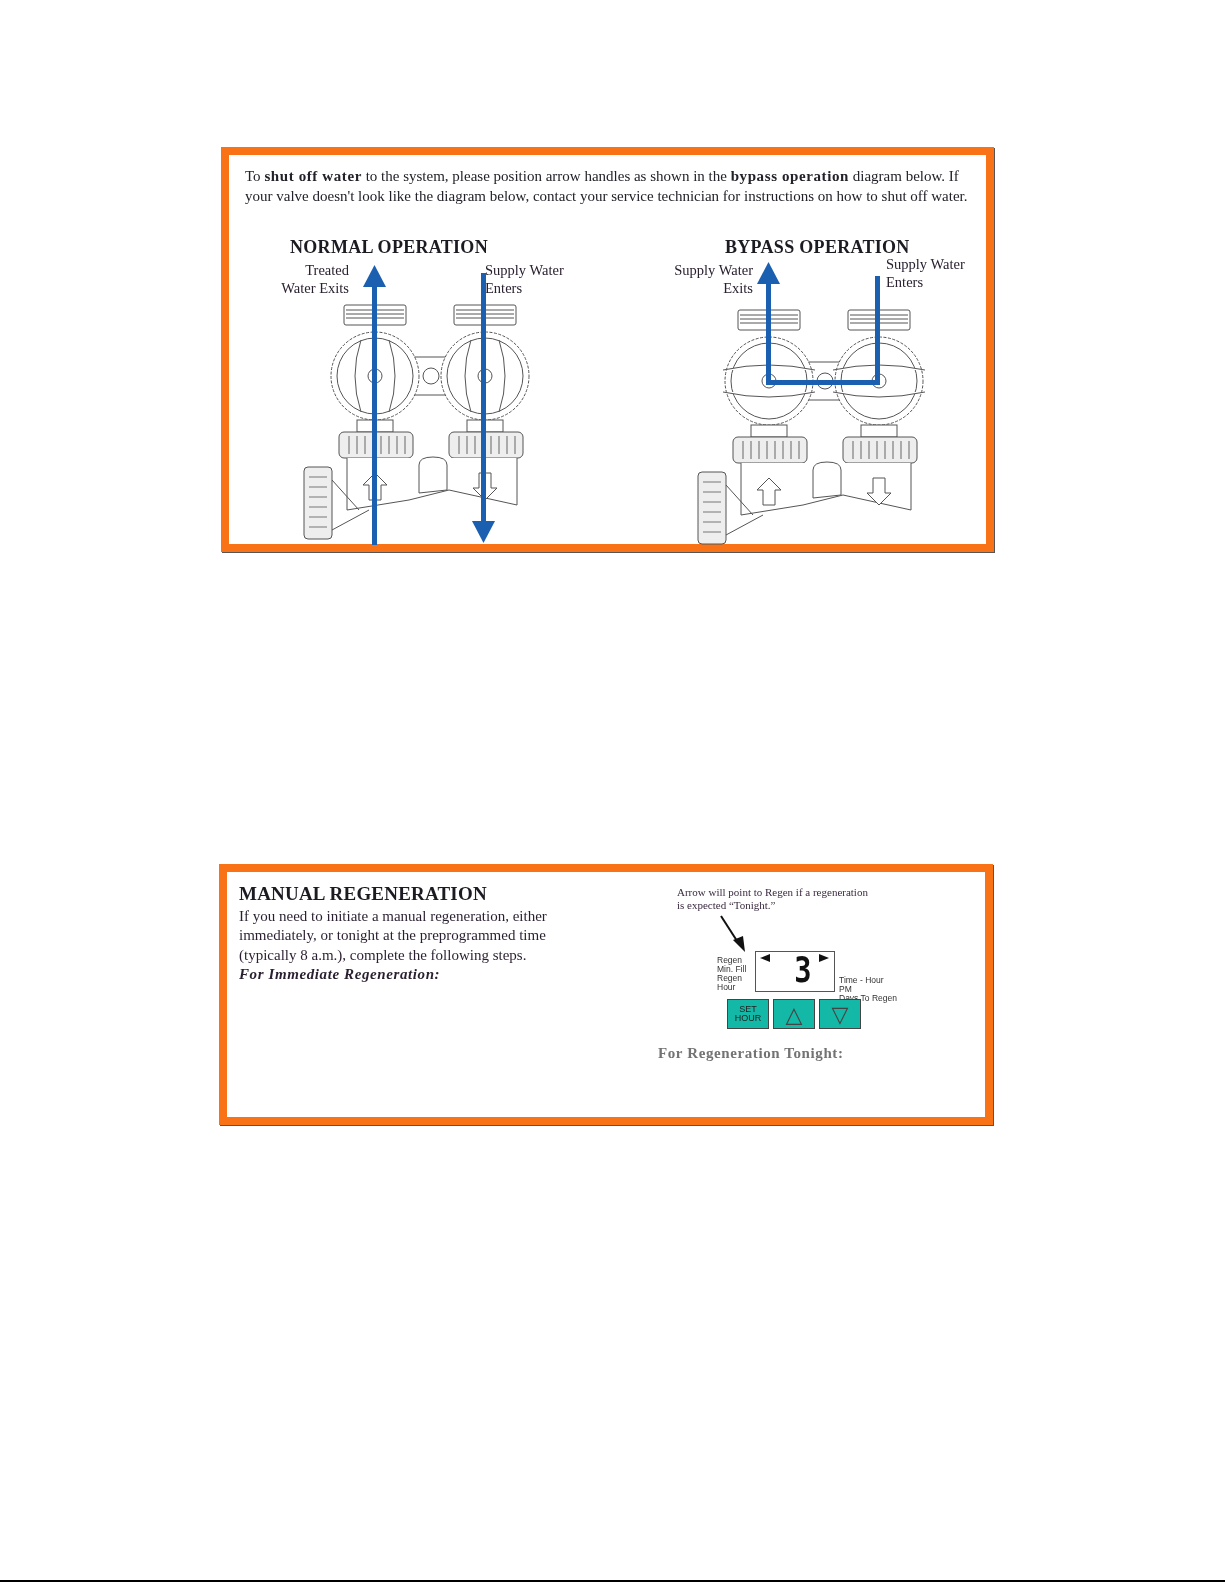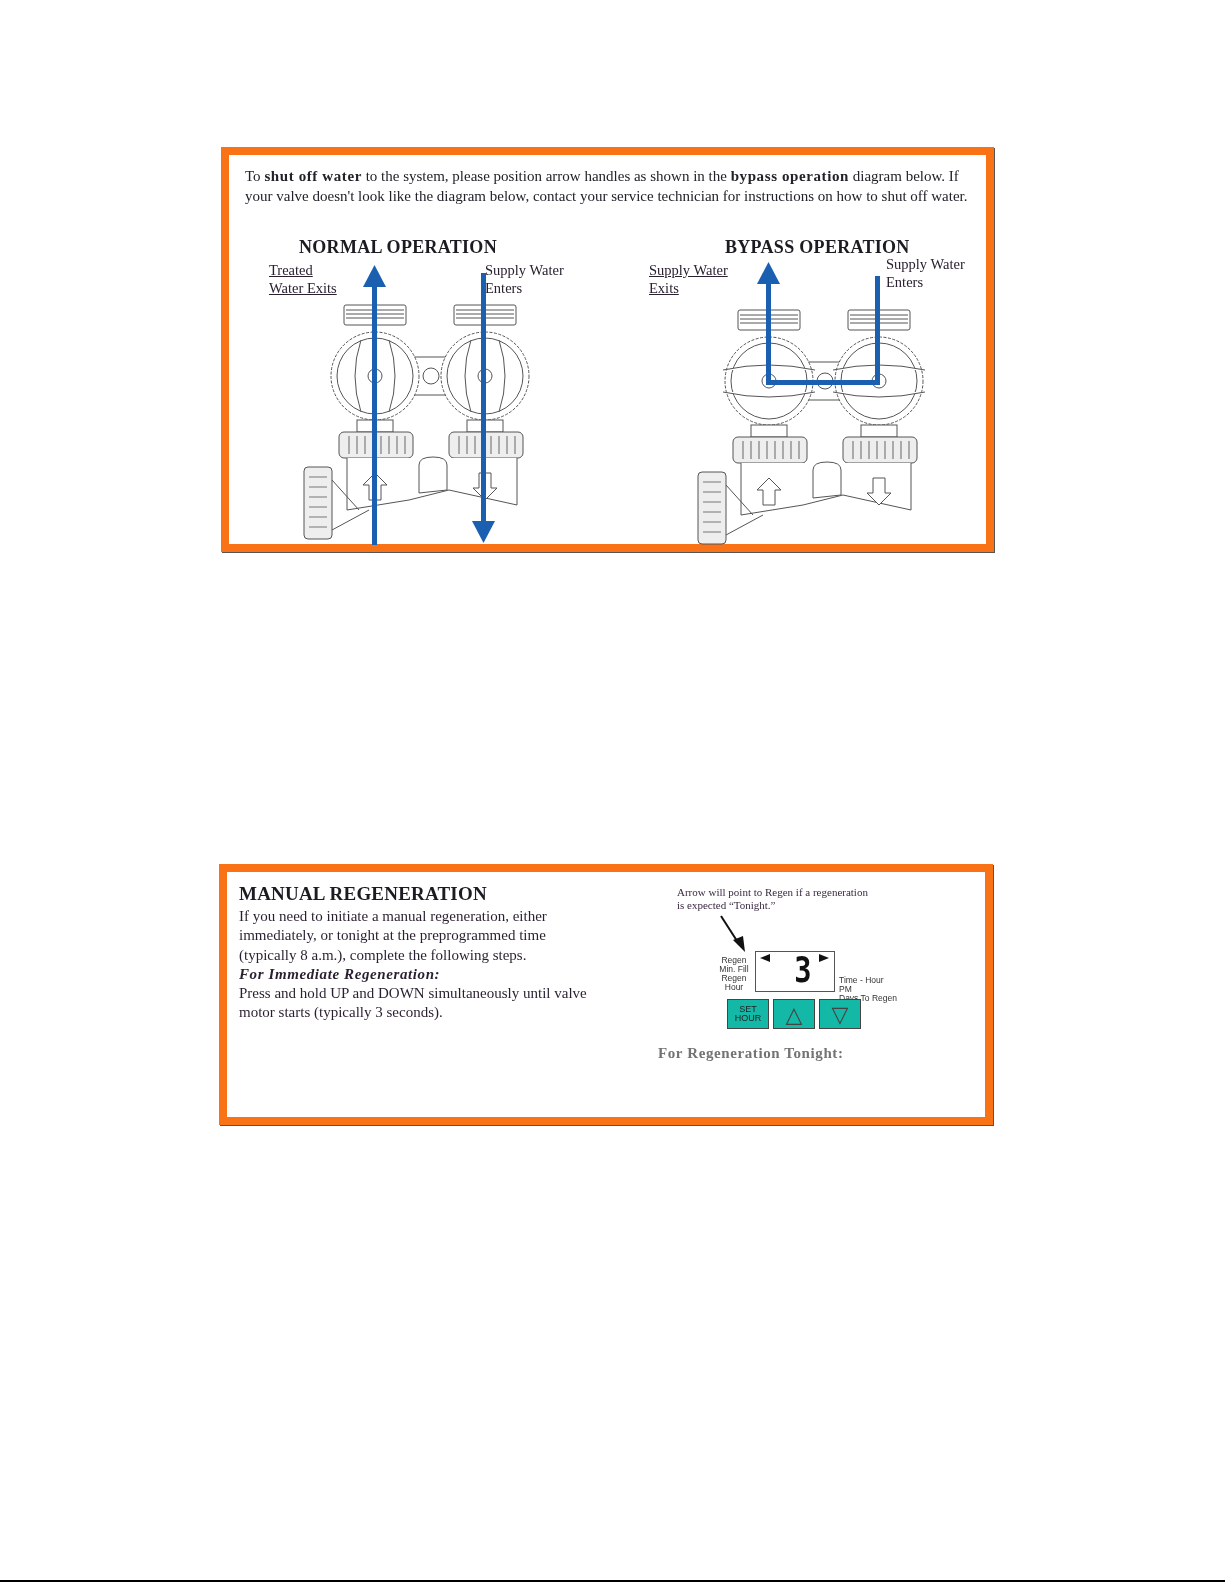--- a/index.html
+++ b/index.html
@@ -10,21 +10,21 @@
   #bypass-box { left:221px; top:147px; width:773px; height:405px; }
   #regen-box  { left:219px; top:864px; width:774px; height:261px; }
 
   .intro { position:absolute; left:16px; top:12px; width:730px;
            font-size:15px; line-height:19.5px; color:#22222a; }
   .intro b { letter-spacing:0.6px; }
 
   .diag-title { position:absolute; font-size:18px; font-weight:bold;
                 letter-spacing:0.3px; color:#1b1b22; white-space:nowrap; }
   .lbl { position:absolute; font-size:14.5px; line-height:18px; color:#2a2030; white-space:nowrap; }
-  .lbl.r { text-align:left;text-decoration:underline; }
+  .lbl.r { text-align:right; }
 
   svg.valve { position:absolute; overflow:visible; }
 
   
   .rg-title { position:absolute; left:12px; top:11px; font-size:19px; font-weight:bold;
               color:#1b1b22; letter-spacing:0.2px; }
   .rg-text { position:absolute; left:12px; top:35px; width:360px; font-size:15px;
              line-height:19.3px; color:#2a1f30; }
   .rg-text .sub { font-weight:bold; letter-spacing:0.6px;font-style:italic; }
   .note-small { position:absolute; left:450px; top:14px; font-size:11px; line-height:13px;
@@ -42,21 +42,21 @@
          justify-content:center; font-family:"Liberation Sans", "DejaVu Sans", sans-serif;
          font-size:9px; line-height:9px; text-align:center; color:#222; }
   .bottom-rule { position:absolute; left:0; top:1580px; width:1225px; height:2px; background:#000; }
 </style>
 </head>
 <body>
 
 <div class="box" id="bypass-box">
   <div class="intro"><span>To </span><b>shut off water</b><span> to the system, please position arrow handles as shown in the </span><b>bypass operation</b><span> diagram below. If your valve doesn't look like the diagram below, contact your service technician for instructions on how to shut off water.</span></div>
 
-  <div class="diag-title" style="left:70px; top:82px;">NORMAL  OPERATION</div>
+  <div class="diag-title" style="left:61px; top:82px;">NORMAL  OPERATION</div>
   <div class="lbl r" style="left:40px; top:106px; width:80px;">
     <div>Treated</div>
     <div>Water Exits</div>
   </div>
   <div class="lbl" style="left:256px; top:106px;">
     <div>Supply Water</div>
     <div>Enters</div>
   </div>
 
   <svg class="valve" style="left:70px; top:140px;" width="240" height="250" viewBox="0 0 240 250">
@@ -208,30 +208,29 @@
       <rect x="182" y="-24" width="5" height="109"></rect>
     </g>
   </svg>
 </div>
 
 <div class="box" id="regen-box">
   <div class="rg-title">MANUAL  REGENERATION</div>
   <div class="rg-text">
     <div>If you need to initiate a manual regeneration, either immediately, or tonight at the preprogrammed time (typically 8 a.m.), complete the following steps.</div>
     <div class="sub">For Immediate Regeneration:</div>
-    <div>Press and hold UP and DOWN simultaneously until valve motor starts (typically 3 seconds).</div>
   </div>
 
   <div class="note-small">Arrow will point to Regen if a regeneration is expected “Tonight.”</div>
   <svg style="position:absolute; left:490px; top:42px; overflow:visible;" width="40" height="40">
     <line x1="4" y1="2" x2="22" y2="30" stroke="#111" stroke-width="2"></line>
     <polygon points="16,26 28,38 26,22" fill="#111"></polygon>
   </svg>
 
-  <div class="panel-lbl" style="left:490px; top:84px; text-align:center; width:34px;">
+  <div class="panel-lbl" style="left:490px; top:84px; text-align:left; width:34px;">
     <div>Regen</div>
     <div>Min. Fill</div>
     <div>Regen</div>
     <div>Hour</div>
   </div>
   <div class="lcd">
     <svg width="77" height="38" style="position:absolute; left:0; top:0;">
       <polygon points="4,6 14,2 14,10" fill="#111"></polygon>
       <polygon points="73,6 63,2 63,10" fill="#111"></polygon>
     </svg>

